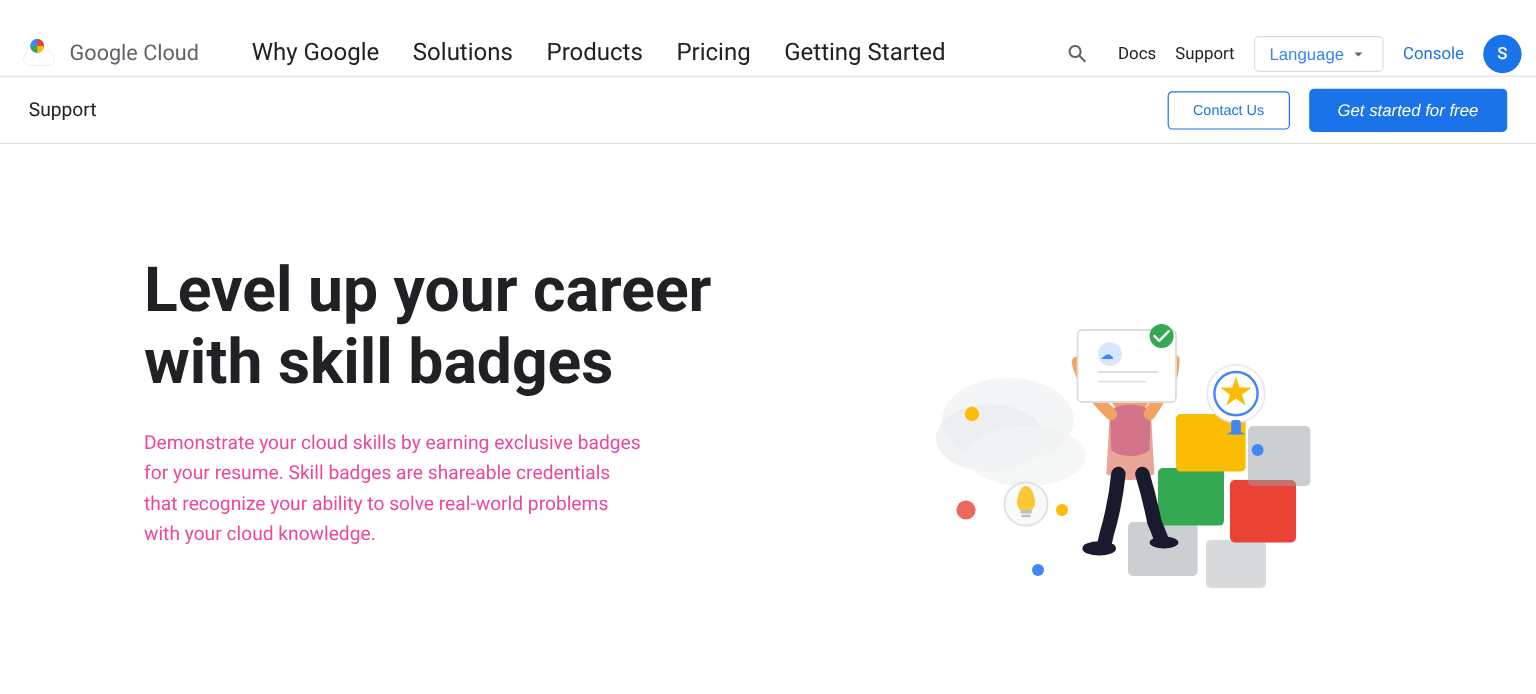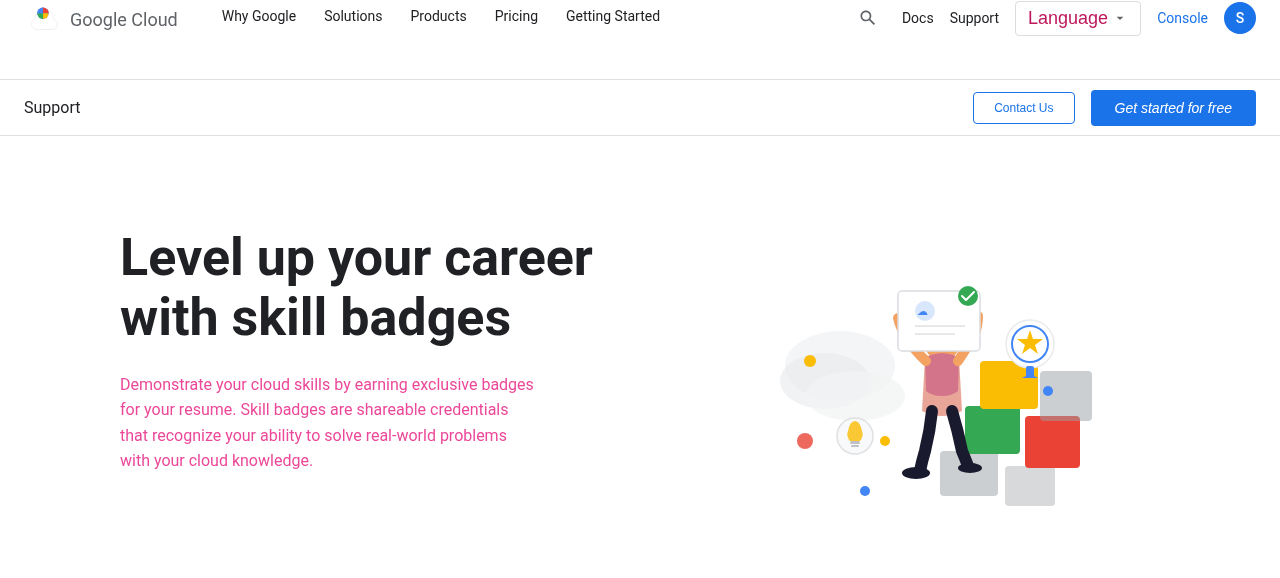--- a/index.html
+++ b/index.html
@@ -1,23 +1,23 @@
 <!DOCTYPE html>
 <html><head>
   <meta charset="utf-8">
   <style>
     * { margin: 0; padding: 0; box-sizing: border-box; }
     body { font-family: 'Google Sans', Roboto, Arial, sans-serif; background: #fff; color: #202124; width: 1280px; }
 
     
     nav {
       display: flex;
-      align-items: flex-start;
-      height: 80px;
-      padding: 0 24px;
+      align-items: flex-end;
+      height: 64px;
+      padding: 0 12px;
       border-bottom: 1px solid #e0e0e0;
       position: sticky;
       top: 0;
       background: #fff;
       z-index: 100;
     }
     .nav-logo {
       display: flex;
       align-items: center;
       gap: 8px;
@@ -30,21 +30,21 @@
       font-weight: 400;
       white-space: nowrap;
     }
     .nav-links {
       display: flex;
       align-items: center;
       gap: 4px;
       flex: 1;
     }
     .nav-link {
-      font-size: 14px;
+      font-size: 20px;
       color: #202124;
       padding: 8px 12px;
       cursor: pointer;
       border-radius: 4px;
       text-decoration: none;
       white-space: nowrap;
     }
     .nav-right {
       display: flex;
       align-items: center;
@@ -65,23 +65,23 @@
       cursor: pointer;
       text-decoration: none;
     }
     .language-btn {
       display: flex;
       align-items: center;
       gap: 4px;
       border: 1px solid #dadce0;
       border-radius: 4px;
       padding: 6px 12px;
-      font-size: 18px;
-      cursor: pointer;
-      color: #be185d;
+      font-size: 14px;
+      cursor: pointer;
+      color: #3b82f6;
       background: #fff;
     }
     .console-link {
       font-size: 14px;
       color: #1a73e8;
       cursor: pointer;
       font-weight: 400;
       text-decoration: none;
     }
     .avatar {

